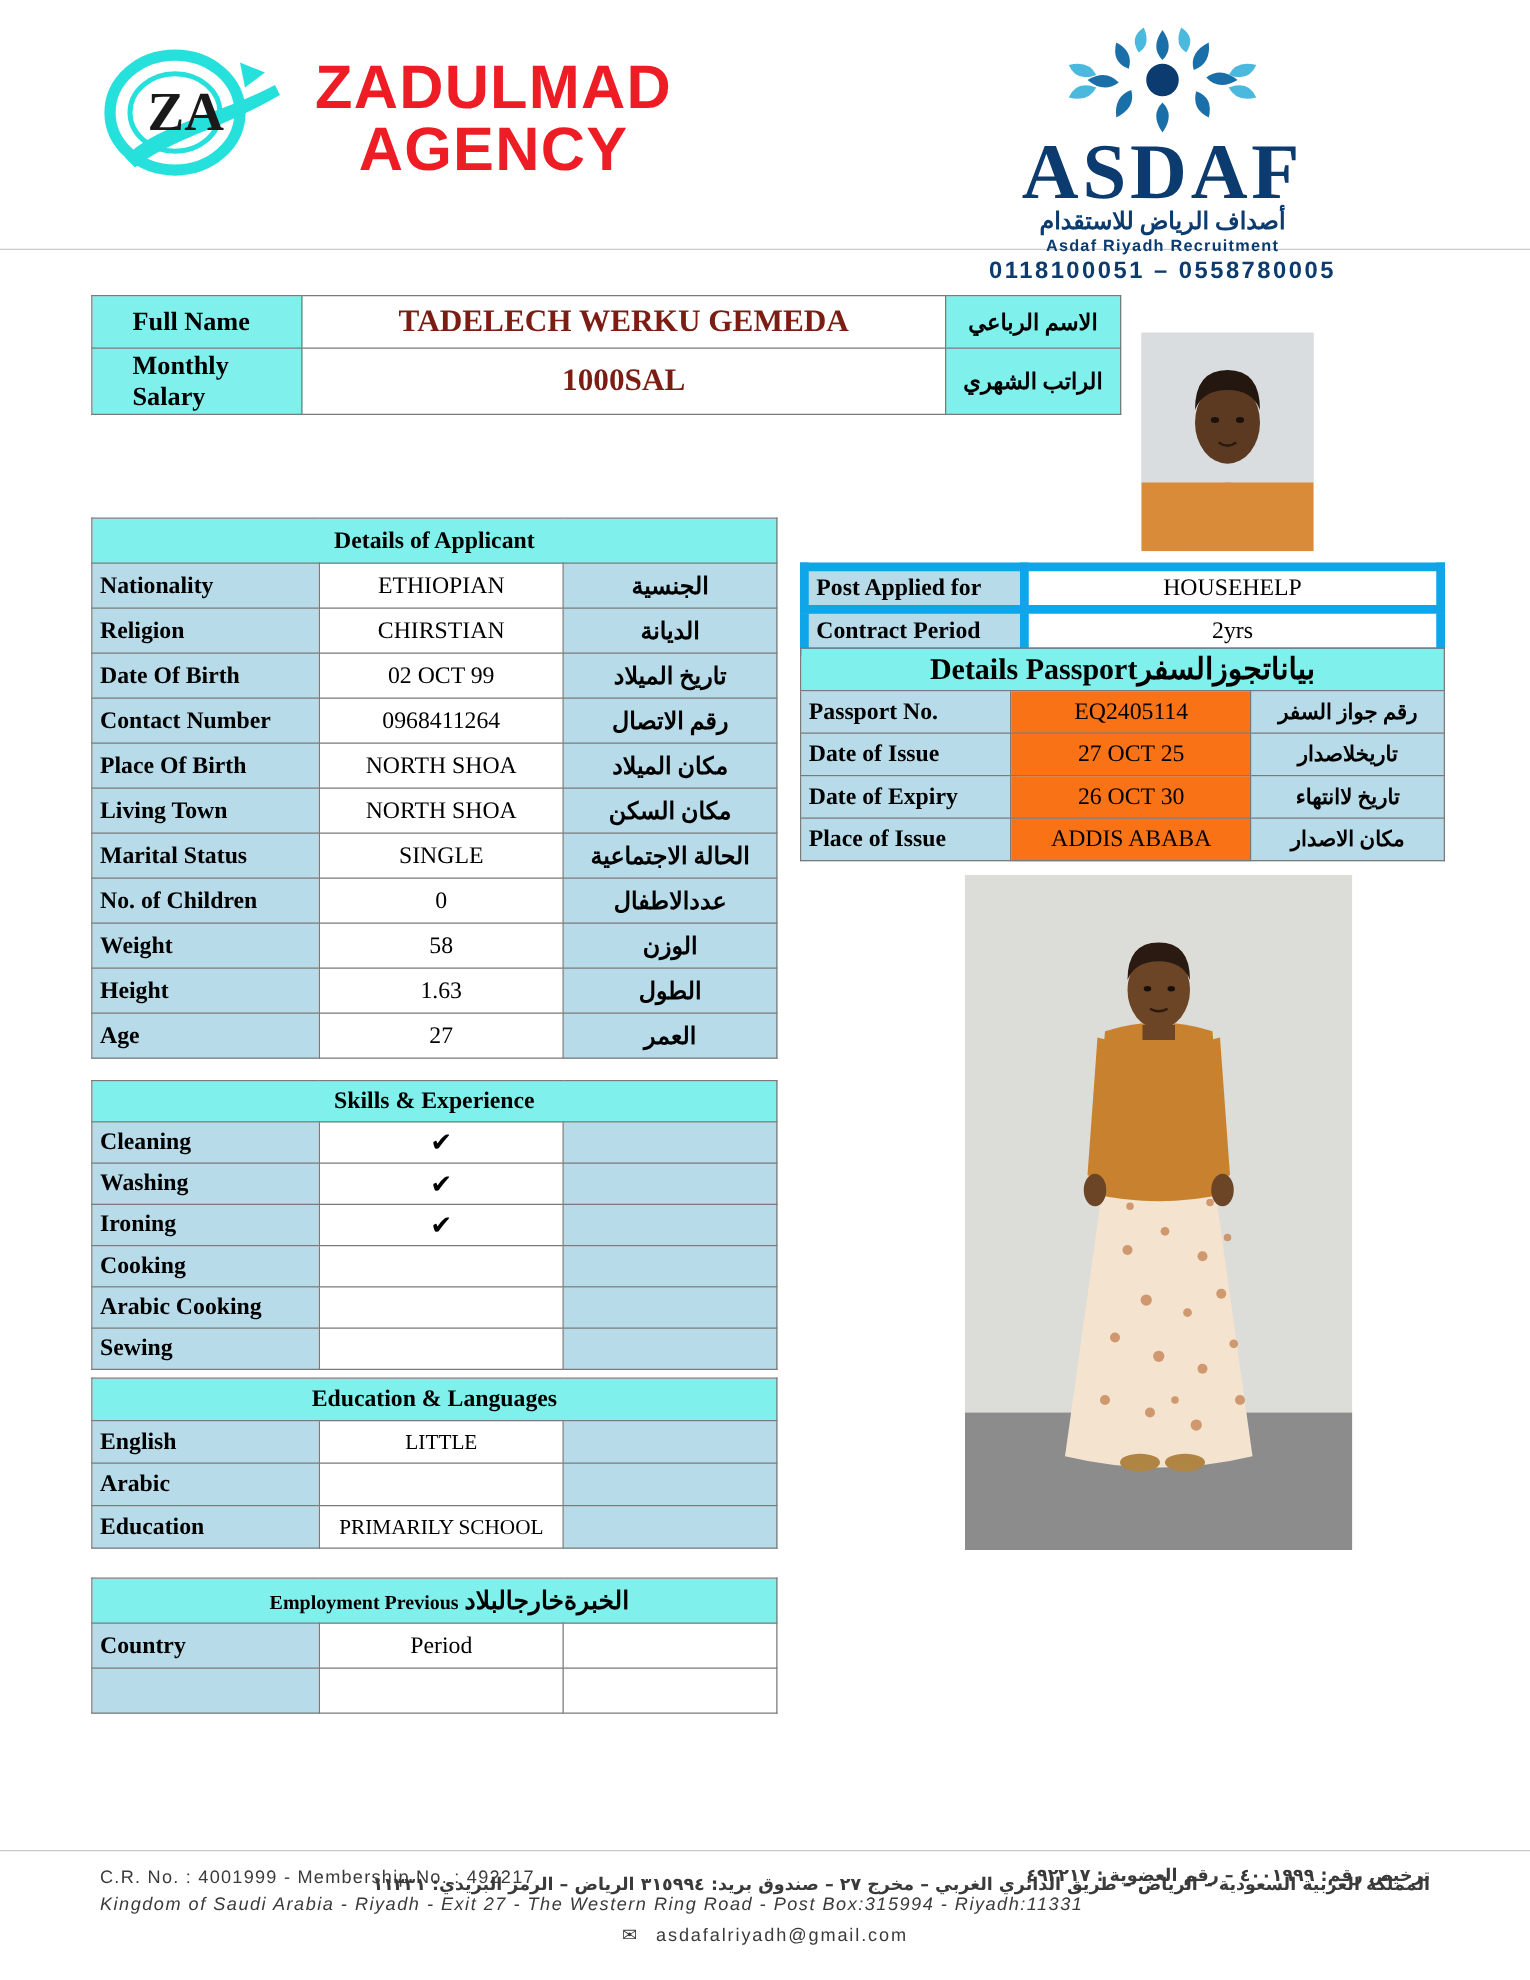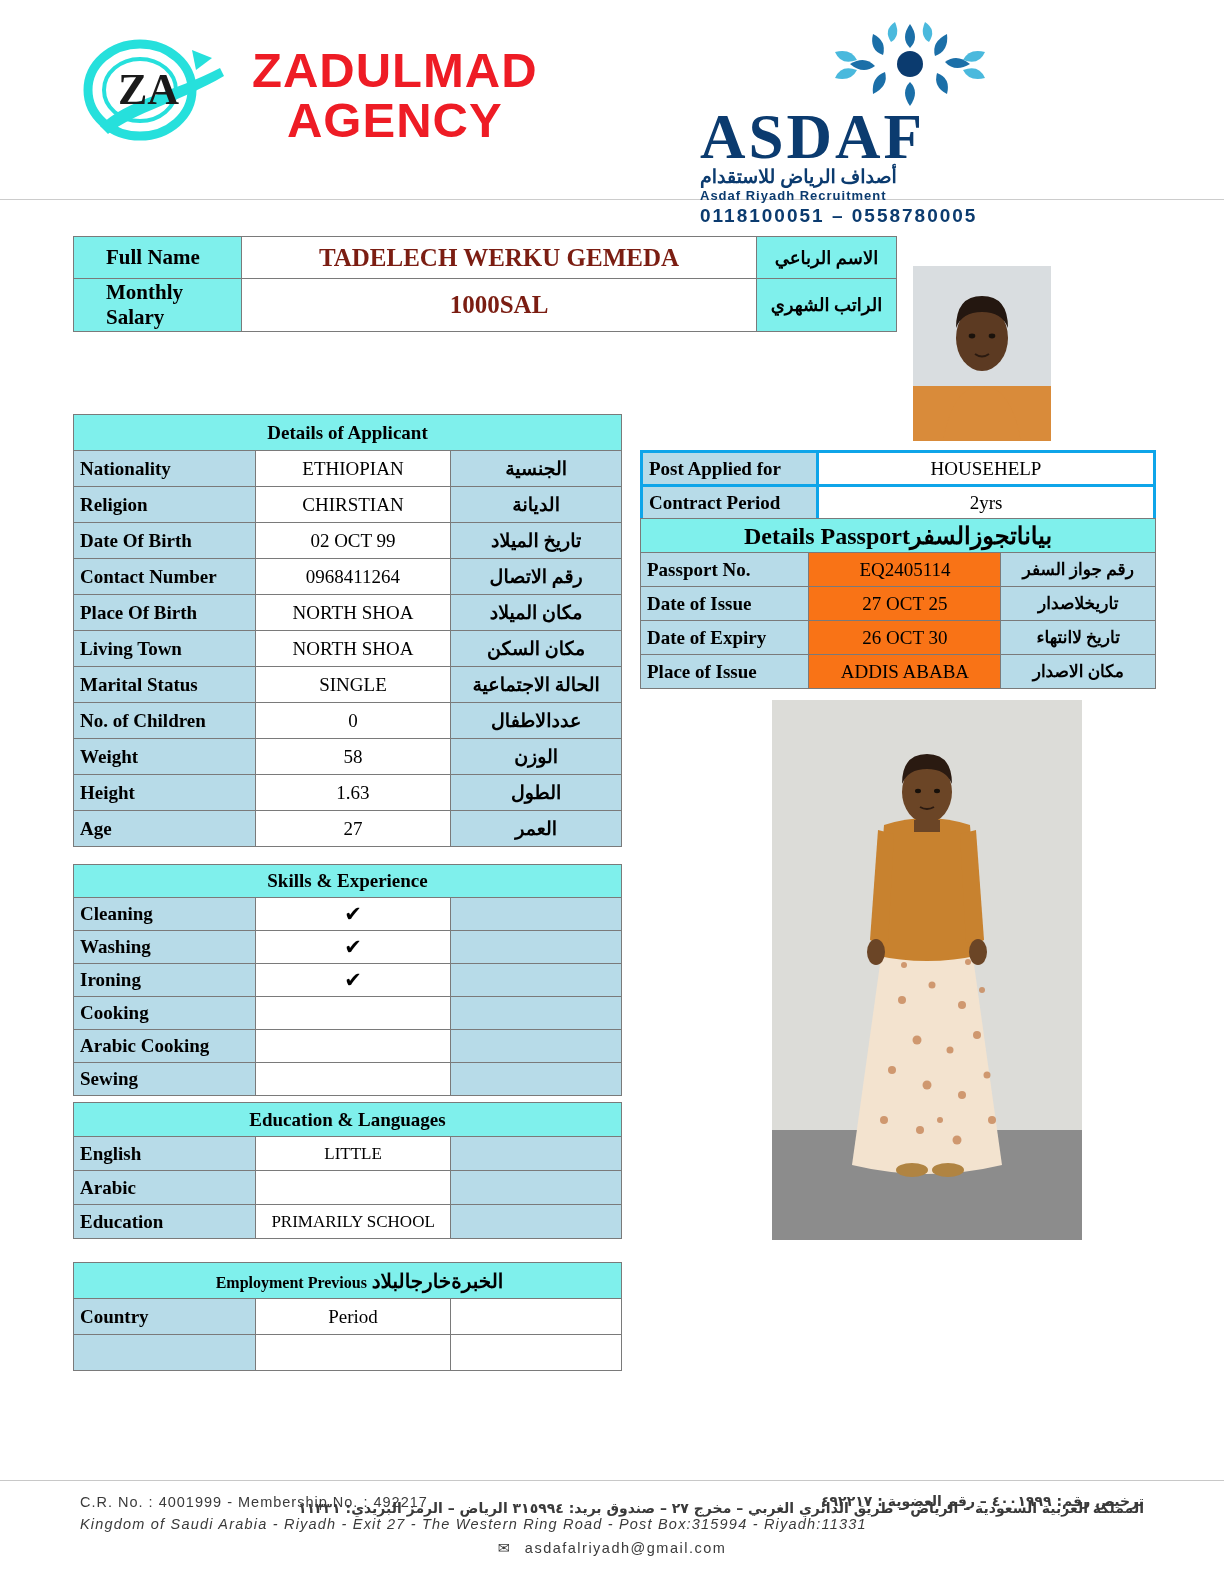--- a/index.html
+++ b/index.html
@@ -34,22 +34,22 @@
     font-family: "Liberation Sans", sans-serif;
     font-weight: bold;
     color: #ee1c25;
     font-size: 49px;
     line-height: 1.03;
     letter-spacing: 1px;
     text-align: center;
     margin-left: 8px;
   }
   .logo-right {
-    position: absolute; left: 700px; top: 8px; width: 420px; height: 180px;
-    text-align: left;
+    position: absolute; left: 720px; top: 8px; width: 420px; height: 180px;
+    text-align: center;
   }
   .asdaf-word {
     font-family: "Liberation Serif", serif;
     font-weight: bold;
     font-size: 63px;
     color: #0b3b6f;
     letter-spacing: 3px;
     line-height: 1;
     margin-top: -4px;
   }
@@ -128,21 +128,21 @@
   .emp { position: absolute; left: 73px; top: 1262px; width: 549px; }
   .emp td { border: 1px solid #7a7a7a; height: 36px; }
   .emp .k { width: 182px; background:#b7dbe8; }
   .emp .v { width: 196px; background:#ffffff; text-align:center; }
   .emp .a { width: 171px; background:#ffffff; }
   .emp .hdr-title { font-size: 16px; margin-left: 24px; }
   .emp-ar { font-size: 20px; font-weight:bold; }
 
   
   .post { position: absolute; left: 640px; top: 450px; width: 516px; }
-  .post td { border: 3px solid #0ea5e9; height: 34px; }
+  .post td { border: 7px solid #0ea5e9; height: 34px; }
   .post .k { width: 176px; background:#b7dbe8; }
   .post .v { background:#ffffff; text-align:center; }
 
   .passport { position: absolute; left: 640px; top: 518px; width: 516px; }
   .passport td { border: 1px solid #7a7a7a; height: 34px; }
   .passport .k { width: 176px; background:#b7dbe8; }
   .passport .v { width: 200px; background:#f97316; text-align:center; }
   .passport .a { width: 160px; background:#b7dbe8; text-align:center; font-size:17px; font-weight:bold;}
   .passport .sec-title { font-size: 24px; }
 

